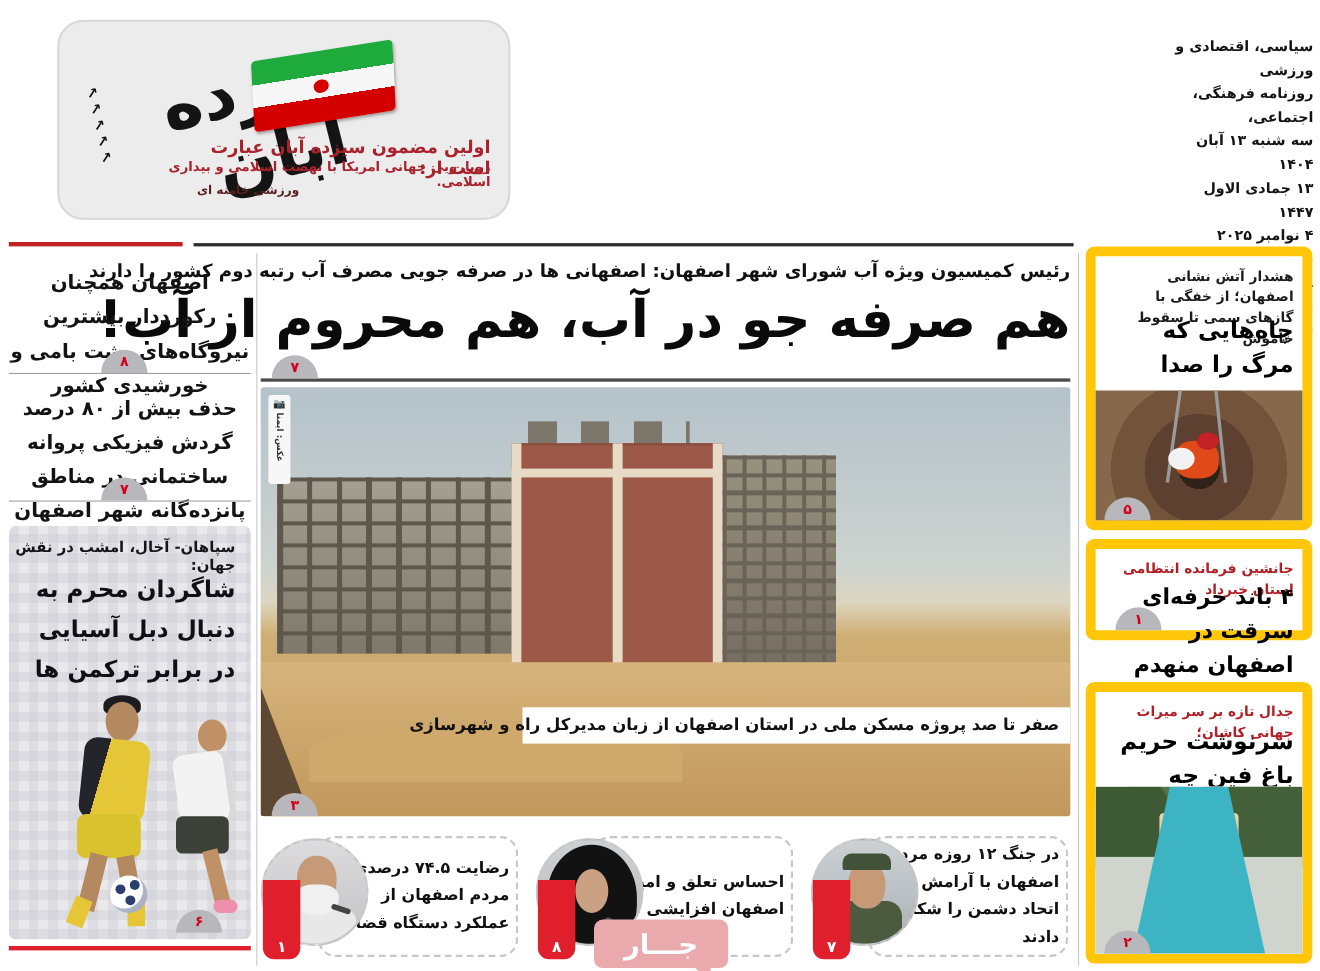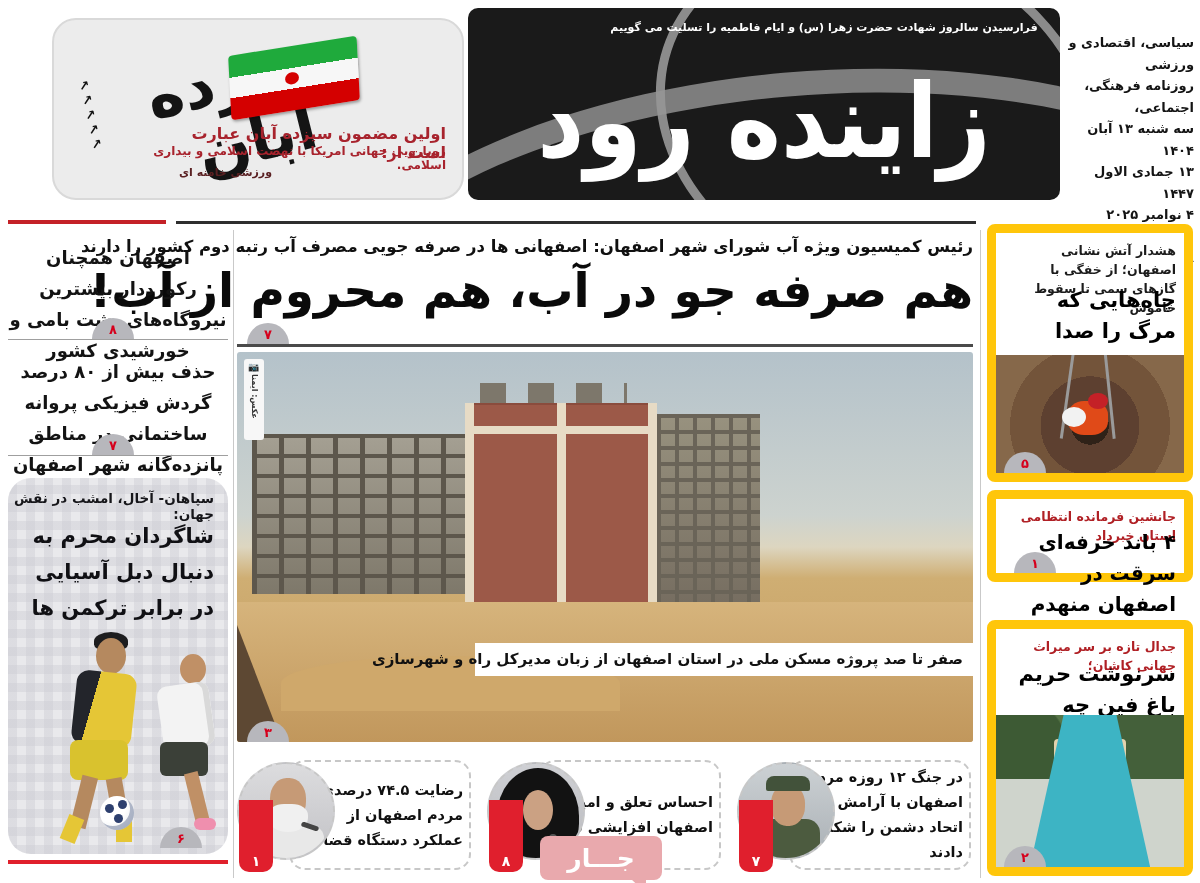--- a/index.html
+++ b/index.html
@@ -88,21 +88,21 @@
   #photo-badge{position:absolute;left:10px;bottom:0;}
 
   
   .side-item{left:8px;width:220px;text-align:center;font-size:18px;font-weight:bold;
              color:#131313;line-height:31px;}
   #side1{top:242px;} #side2{top:356px;}
   .side-sep{left:8px;width:220px;height:1px;background:#9f9f9f;}
   #sep1{top:339px;} #sep2{top:455px;}
   #sbadge1{left:92px;top:318px;} #sbadge2{left:92px;top:434px;}
 
-  #fb-card{left:8px;top:478px;width:220px;height:376px;background:#e9e9ec;border-radius:23px;overflow:hidden;
+  #fb-card{left:8px;top:478px;width:220px;height:376px;background:#e9e9ec;border-radius:7px;overflow:hidden;
       background-image:repeating-linear-gradient(0deg,rgba(205,205,212,.45) 0 9px,rgba(0,0,0,0) 9px 18px),
                        repeating-linear-gradient(90deg,rgba(205,205,212,.45) 0 9px,rgba(0,0,0,0) 9px 18px);}
   .fb-kicker{position:absolute;right:14px;top:12px;font-size:13.5px;font-weight:bold;color:#16161a;}
   .fb-headline{position:absolute;right:14px;left:10px;top:40px;text-align:right;font-size:21px;
                font-weight:bold;color:#101014;line-height:36px;}
   .py-torso{position:absolute;left:66px;top:194px;width:60px;height:74px;border-radius:12px;
       background:linear-gradient(100deg,#23252b 0 32%,#e5c636 32%);transform:rotate(6deg);}
   .py-head{position:absolute;left:88px;top:160px;width:30px;height:36px;background:#b5895f;border-radius:50%;}
   .py-hair{position:absolute;left:86px;top:154px;width:34px;height:18px;background:#1d1d1f;border-radius:50% 50% 30% 30%;}
   .py-shorts{position:absolute;left:62px;top:262px;width:58px;height:40px;background:#d9c22e;border-radius:8px;}
@@ -200,26 +200,20 @@
     <div class="calli abs">سیزده آبان</div>
     <div class="arrows abs">↗ ↗ ↗ ↗ ↗</div>
     <div class="iranflag abs">
         <span class="emblem"></span>
       </div>
     <div class="quote1 abs">اولین مضمون سیزده آبان عبارت است از:</div>
     <div class="quote2 abs">رویارویی جهانی امریکا با نهضت اسلامی و بیداری اسلامی.</div>
     <div class="sign abs">ورزشی خامنه ای</div>
   </div>
 
-  <div id="masthead" class="abs">
-    <div class="swoosh-ring"></div>
-    <div class="swoosh-band"></div>
-    <div class="condolence abs">فرارسیدن سالروز شهادت حضرت زهرا (س) و ایام فاطمیه را تسلیت می گوییم</div>
-    <div class="logo abs">زاینده رود</div>
-  </div>
 
   <div id="info-col" class="abs">
     <div>سیاسی، اقتصادی و ورزشی</div>
     <div>روزنامه فرهنگی، اجتماعی،</div>
     <div>سه شنبه ۱۳ آبان ۱۴۰۴</div>
     <div>۱۳ جمادی الاول ۱۴۴۷</div>
     <div>۴ نوامبر ۲۰۲۵</div>
     <div>شماره ۴۴۷۶</div>
     <div>۸ صفحه</div>
     <div>سال پانزدهم</div>

